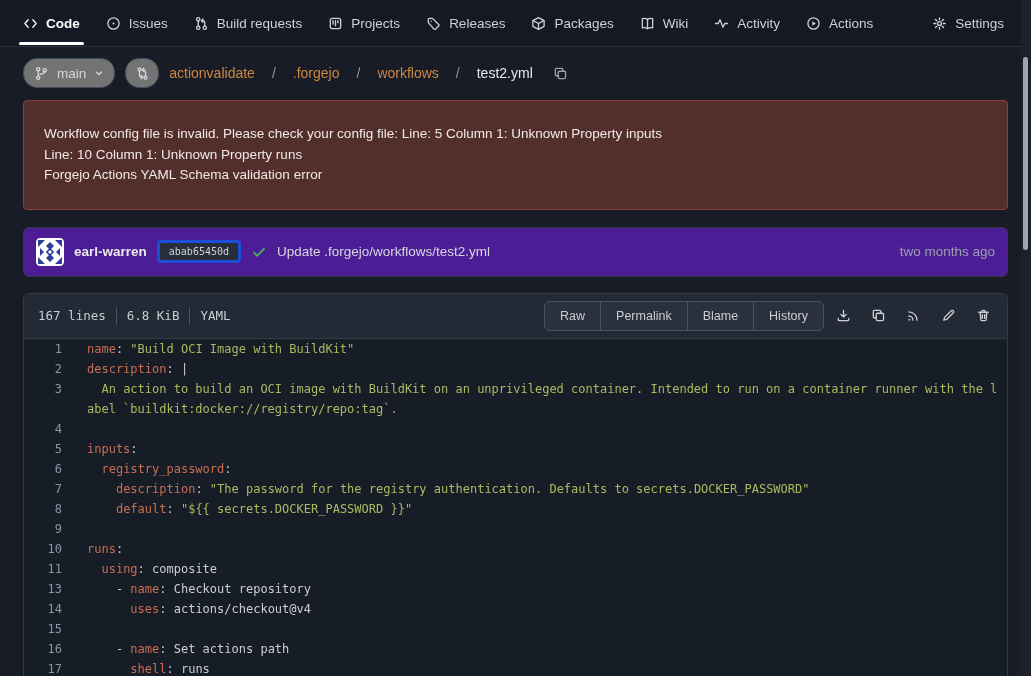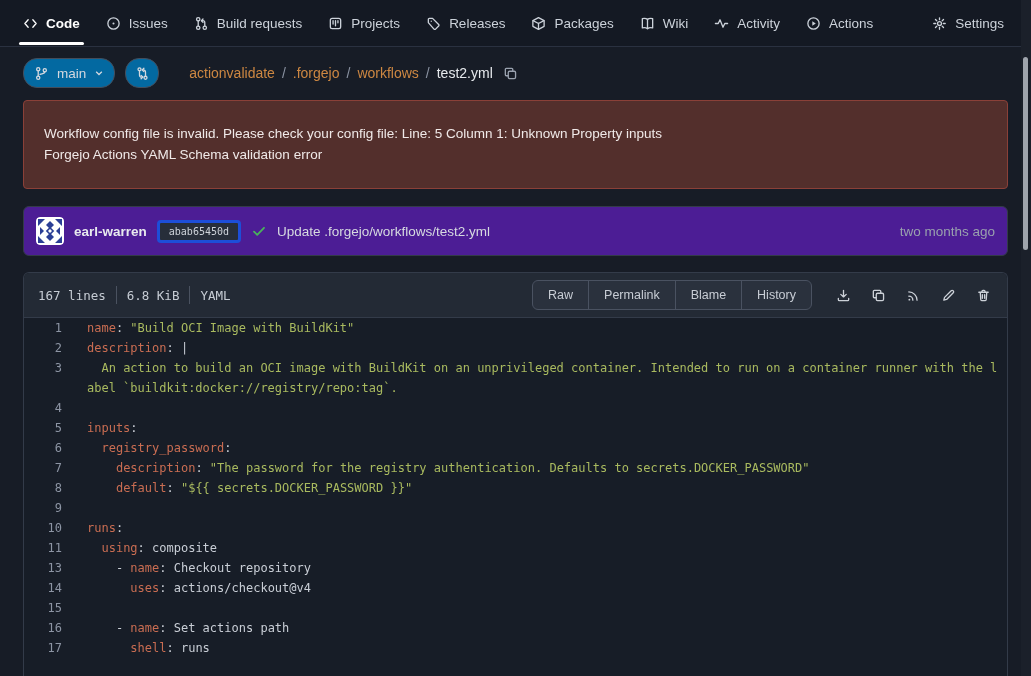--- a/index.html
+++ b/index.html
@@ -27,26 +27,26 @@
   .tab.active { color:#ffffff; font-weight:bold; }
   .tab.active::after {
     content:""; position:absolute; left:9px; right:9px; bottom:1px;
     height:3px; background:#ffffff; border-radius:2px;
   }
   .tab.push-right { margin-left:auto; }
 
   
   .row2 { display:flex; align-items:center; margin:11px 23px 12px; gap:10px; }
   .btn-branch, .btn-compare {
-    height:30px; background:#0369a1; border:1px solid #444d5b; border-radius:14px;
+    height:30px; background:#737373; border:1px solid #444d5b; border-radius:14px;
     color:#d4d8df; display:flex; align-items:center; gap:8px; padding:0 10px;
     font-size:13.5px; cursor:pointer;
   }
   .btn-compare { width:34px; justify-content:center; padding:0; }
-  .breadcrumb { display:flex; align-items:center; gap:7px; font-size:14px; margin-left:20px; color:#8b93a2; }
+  .breadcrumb { display:flex; align-items:center; gap:17px; font-size:14px; margin-left:0; color:#8b93a2; }
   .breadcrumb a { color:#cd8742; text-decoration:none; cursor:pointer; }
   .breadcrumb .current { color:#e6e9ed; }
   .crumb-copy { color:#9aa2af; cursor:pointer; margin-left:3px; }
 
   
   .banner {
     margin:0 23px; padding:23px 20px;
     background:#532f2c; border:1px solid #8a4038; border-radius:4px;
     color:#f0e9e8; font-size:13.5px; line-height:20.5px;
   }
@@ -73,21 +73,21 @@
     margin:16px 23px 0; border:1px solid #333b49; border-bottom:none;
     border-radius:6px 6px 0 0; overflow:hidden; height:404px;
     display:flex; flex-direction:column; background:#171d27;
   }
   .file-header {
     height:45px; flex:0 0 45px; background:#232a35; border-bottom:1px solid #333b49;
     display:flex; align-items:center; padding:0 14px;
     font-family:"DejaVu Sans Mono", monospace; font-size:12.5px; color:#c6ccd4;
   }
   .meta-divider { width:1px; height:18px; background:#4a5260; margin:0 10px; }
-  .header-right { margin-left:auto; display:flex; align-items:center; gap:22px;justify-content:space-between; }
+  .header-right { margin-left:auto; display:flex; align-items:center; gap:10px;justify-content:space-between; }
   .btn-group {
     display:flex; border:1px solid #4a5261; border-radius:6px; overflow:hidden; background:#2a313d;
   }
   .btn-group button {
     background:transparent; border:none; border-left:1px solid #4a5261;
     color:#c8cdd5; font-family:"Liberation Sans", sans-serif; font-size:12.5px;
     padding:7px 15px; cursor:pointer;
   }
   .btn-group button:first-child { border-left:none; }
   .icon-btn { background:none; border:none; color:#ccd1d8; cursor:pointer; padding:2px; display:flex; }
@@ -250,20 +250,21 @@
         <svg width="15" height="15" viewBox="0 0 16 16" fill="none" stroke="currentColor" stroke-width="1.4" stroke-linecap="round" stroke-linejoin="round">
           <rect x="5.6" y="5.6" width="7.8" height="7.8" rx="1.4"></rect>
           <path d="M10.4 5.6V3.5a1 1 0 0 0-1-1H3.5a1 1 0 0 0-1 1v5.9a1 1 0 0 0 1 1h2.1"></path>
         </svg>
       </span>
     </div>
 </div>
 
 <div class="banner">
     <div>Workflow config file is invalid. Please check your config file: Line: 5 Column 1: Unknown Property inputs</div>
+    <div>Line: 10 Column 1: Unknown Property runs</div>
     <div>Forgejo Actions YAML Schema validation error</div>
   </div>
 
 <div class="commit-box">
   <span class="avatar">
     <svg width="28" height="28" viewBox="0 0 28 28">
       <rect width="28" height="28" rx="4" fill="#ffffff"></rect>
       <g fill="#2b3f96">
         <path d="M2 2h7l-7 7zM26 2h-7l7 7zM2 26h7l-7-7zM26 26h-7l7-7z"></path>
         <path d="M14 4l4 4-4 4-4-4zM14 16l4 4-4 4-4-4z"></path>

